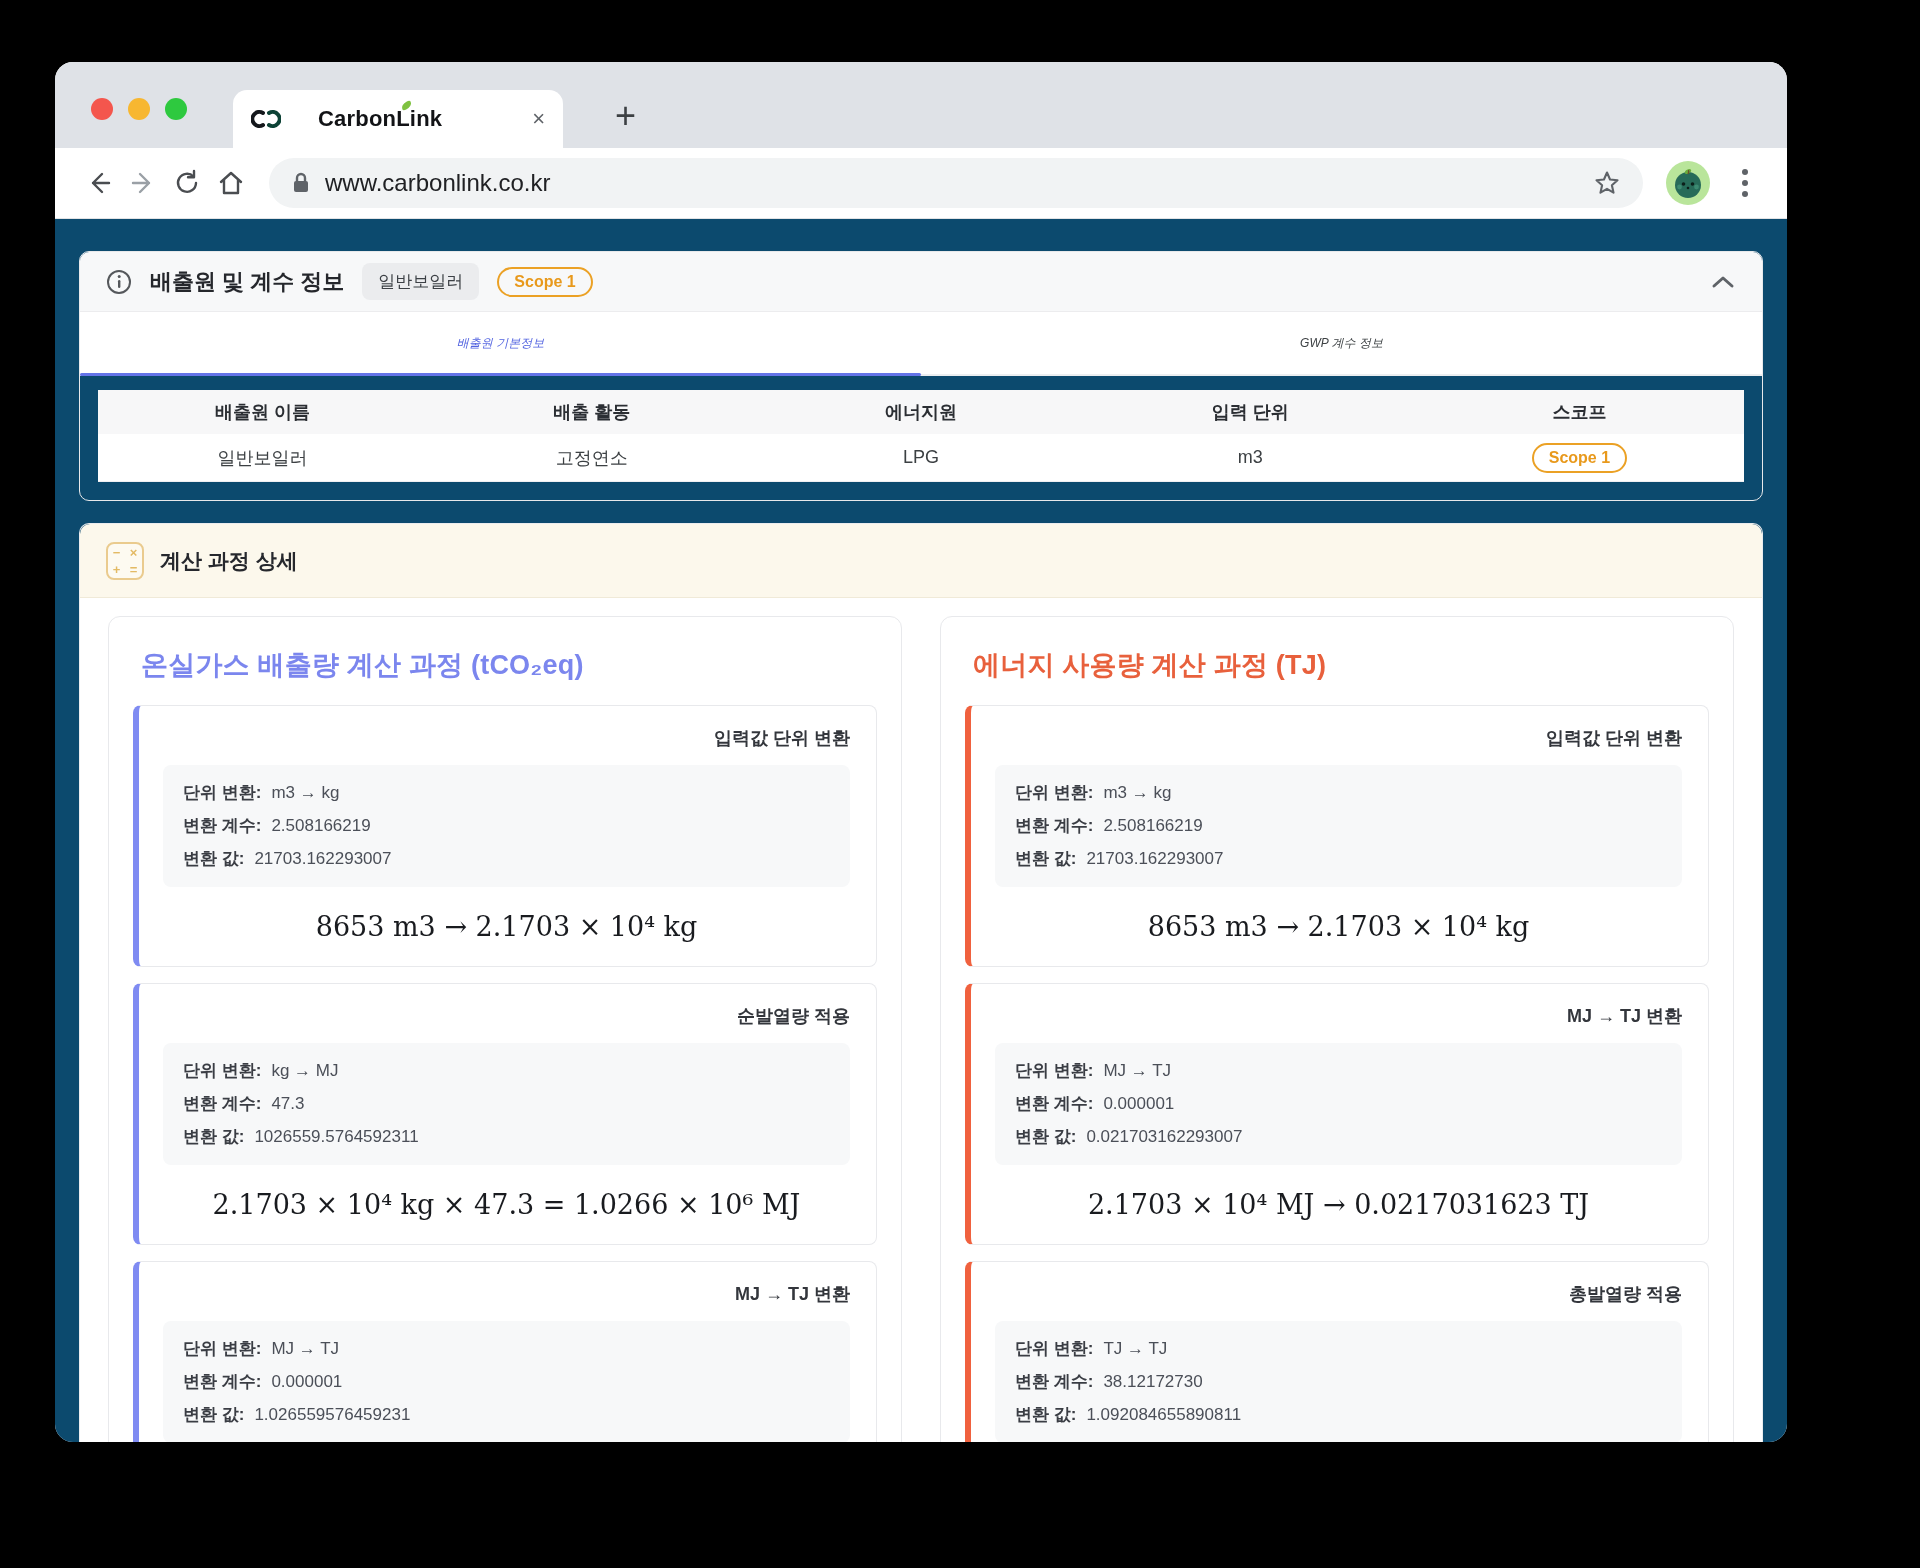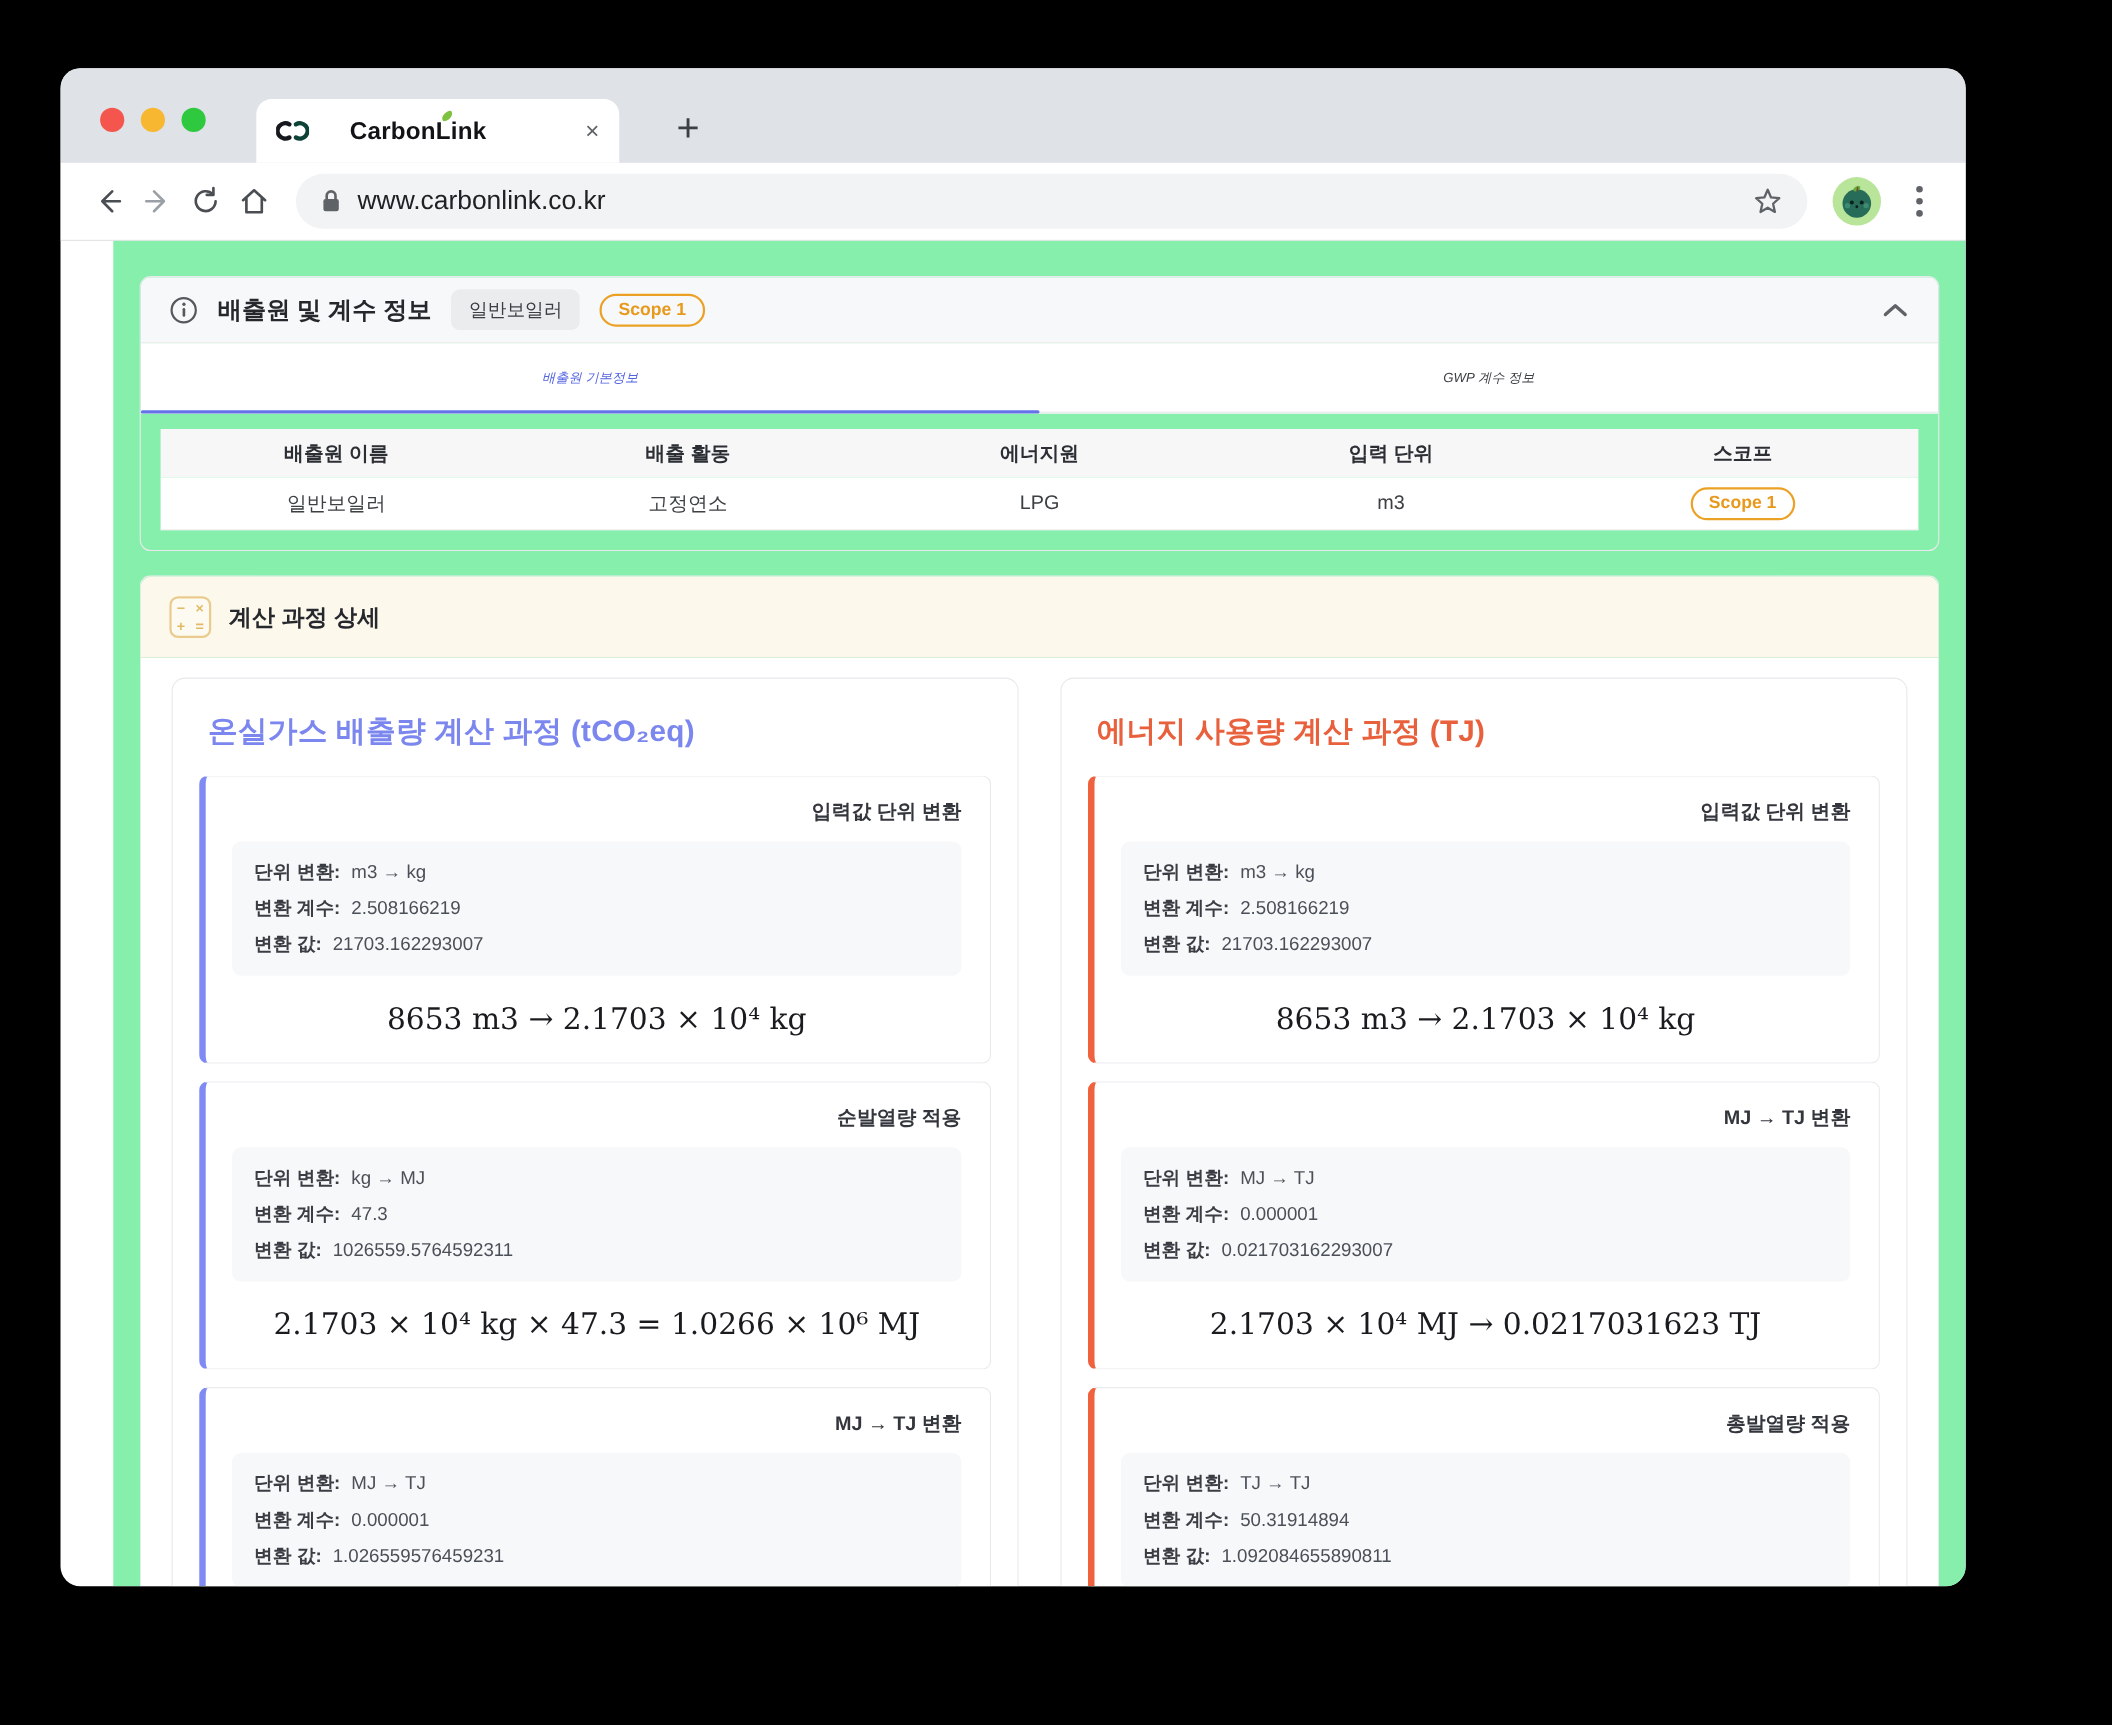--- a/index.html
+++ b/index.html
@@ -28,21 +28,21 @@
   .toolbar { height:70px; background:#fff; display:flex; align-items:center; padding:0 22px; }
   .nav-btn { width:44px; height:44px; display:flex; align-items:center; justify-content:center; border-radius:50%; }
   .urlbar { flex:1; height:50px; background:#f1f3f4; border-radius:26px; display:flex; align-items:center;
             padding:0 22px; margin:0 16px; gap:14px; }
   .url-text { font-size:24px; color:#202124; flex:1; }
   .avatar-wrap { width:46px; height:46px; margin:0 14px 0 6px; }
   .menu-btn { width:40px; height:40px; display:flex; align-items:center; justify-content:center; }
   .tb-divider { height:1px; background:#e2e3e5; }
 
   
-  .page { padding:32px 24px 0; background:#86efac; height:1223px; overflow:hidden;margin-left:48px; }
+  .page { padding:32px 24px 0; background:#0c4a6e; height:1223px; overflow:hidden; }
 
   .card1 { margin-top:0; border:1px solid #e8e9eb; border-radius:10px; overflow:hidden; }
   .card1-header { height:60px; background:#f7f8f9; border-bottom:1px solid #ececee;
                   display:flex; align-items:center; padding:0 26px; gap:18px; }
   .sec1-title { font-size:22px; font-weight:bold; color:#25272c; }
   .src-pill { background:#ebecee; border-radius:8px; padding:7px 16px; font-size:17px; color:#3c4045; }
   .scope-badge { border:2px solid #eba125; color:#e8991c; border-radius:999px; padding:4px 15px;
                  font-size:16px; font-weight:bold; background:transparent; }
   .collapse-btn { margin-left:auto; display:flex; align-items:center; }
 
@@ -334,21 +334,21 @@
 
             <div class="step">
               <div class="step-title">총발열량 적용</div>
               <div class="info">
                 <div class="irow">
                     <span class="ilabel">단위 변환:</span>
                     <span class="ival">TJ → TJ</span>
                   </div>
                 <div class="irow">
                     <span class="ilabel">변환 계수:</span>
-                    <span class="ival">50.31914894</span>
+                    <span class="ival">38.12172730</span>
                   </div>
                 <div class="irow">
                     <span class="ilabel">변환 값:</span>
                     <span class="ival">1.092084655890811</span>
                   </div>
               </div>
 
             </div>
           </div>
 

